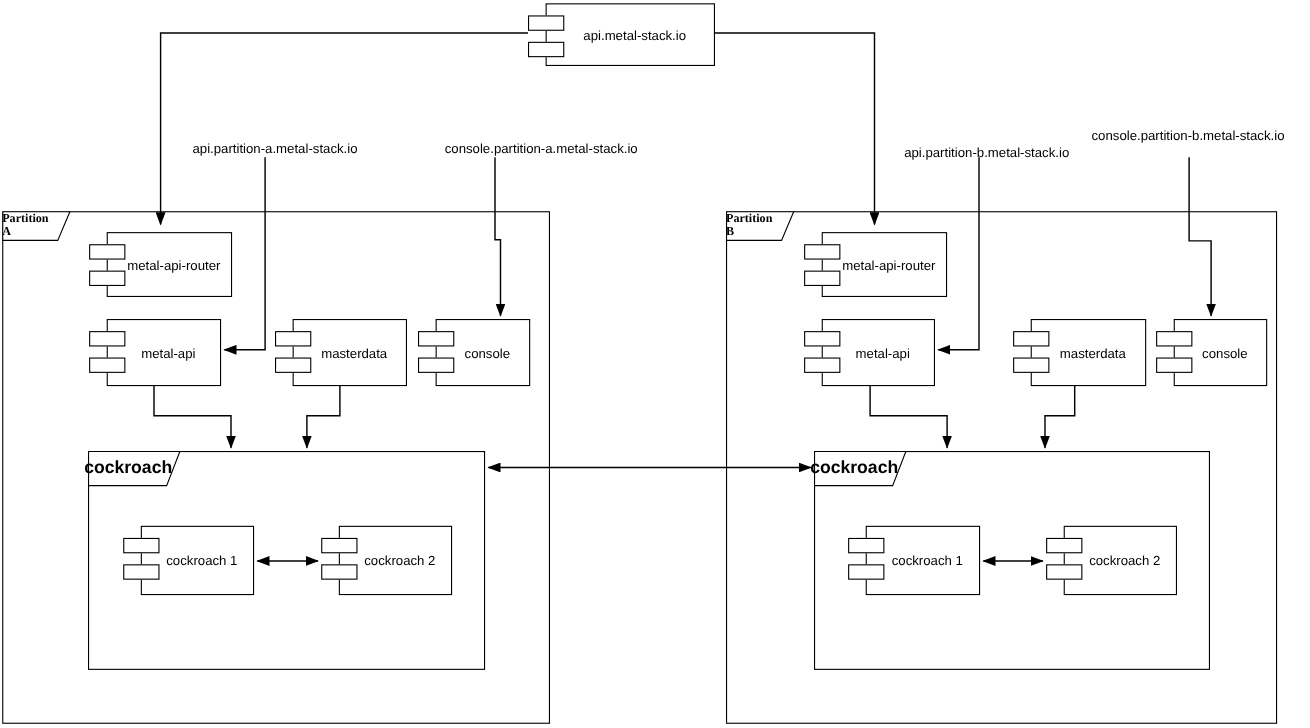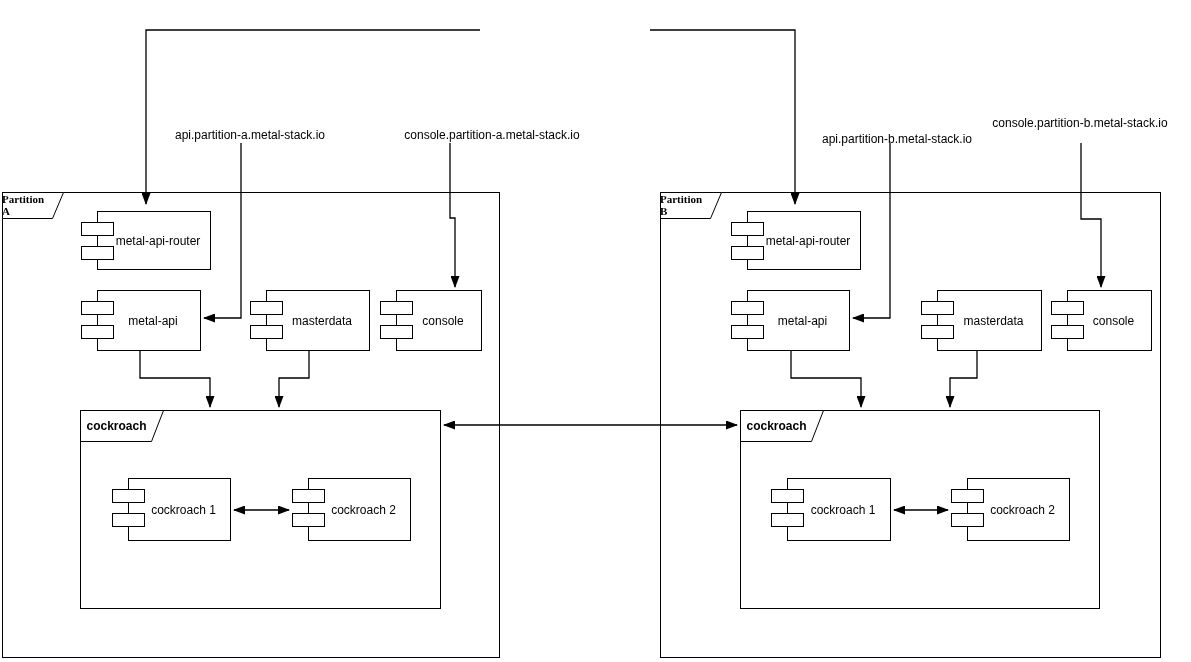--- a/index.html
+++ b/index.html
@@ -20,21 +20,21 @@
     box-sizing: border-box;
     z-index: 1;
   }
   .frame-tab { position: absolute; top: -1px; left: -1px; z-index: 2; }
   .frame-tab svg { display: block; }
   .frame-tab .tab-text {
     position: absolute; left: 0; top: 0; right: 12px; bottom: 2px;
     display: flex; align-items: center; justify-content: center; font-weight: bold;
   }
   .tab-serif { font-family: "Liberation Serif", serif; font-size: 11px; }
-  .tab-sans  { font-family: "Liberation Sans", sans-serif; font-size: 12px; }
+  .tab-sans  { font-family: "Liberation Sans", sans-serif; font-size: 16px; }
   .component {
     position: absolute;
     border: 1px solid #000000;
     background: #ffffff;
     box-sizing: border-box;
     display: flex; align-items: center; justify-content: center;
     text-align: center;
     z-index: 3;
   }
   .component .label { padding-left: 8px; }
@@ -78,20 +78,25 @@
       <path d="M 140 351 L 140 378 L 210 378 L 210 407" marker-end="url(#arrow)"></path>
       <path d="M 309 351 L 309 378 L 279 378 L 279 407" marker-end="url(#arrow)"></path>
       <path d="M 791 351 L 791 378 L 861 378 L 861 407" marker-end="url(#arrow)"></path>
       <path d="M 977 351 L 977 378 L 950 378 L 950 407" marker-end="url(#arrow)"></path>
       <path d="M 444 425 L 737 425" marker-start="url(#arrow)" marker-end="url(#arrow)"></path>
       <path d="M 234 510 L 289 510" marker-start="url(#arrow)" marker-end="url(#arrow)"></path>
       <path d="M 894 510 L 948 510" marker-start="url(#arrow)" marker-end="url(#arrow)"></path>
     </g>
   </svg>
 
+  <div class="component" style="left:496px; top:3px; width:154px; height:57px;">
+    <span class="port p1"></span>
+    <span class="port p2"></span>
+    <span class="label">api.metal-stack.io</span>
+  </div>
 
   <div class="dns-label" style="left:250px; top:128px;">api.partition-a.metal-stack.io</div>
   <div class="dns-label" style="left:460px; top:128px;margin-left:32px;">console.partition-a.metal-stack.io</div>
   <div class="dns-label" style="left:897px; top:132px;">api.partition-b.metal-stack.io</div>
   <div class="dns-label" style="left:1080px; top:116px;">console.partition-b.metal-stack.io</div>
 
   <div class="frame" style="left:2px; top:192px; width:498px; height:466px;">
     <div class="frame-tab">
       <svg width="63" height="28">
         <polygon points="0.5,0.5 61.5,0.5 50.5,26.5 0.5,26.5" fill="#ffffff" stroke="#000000"></polygon>

